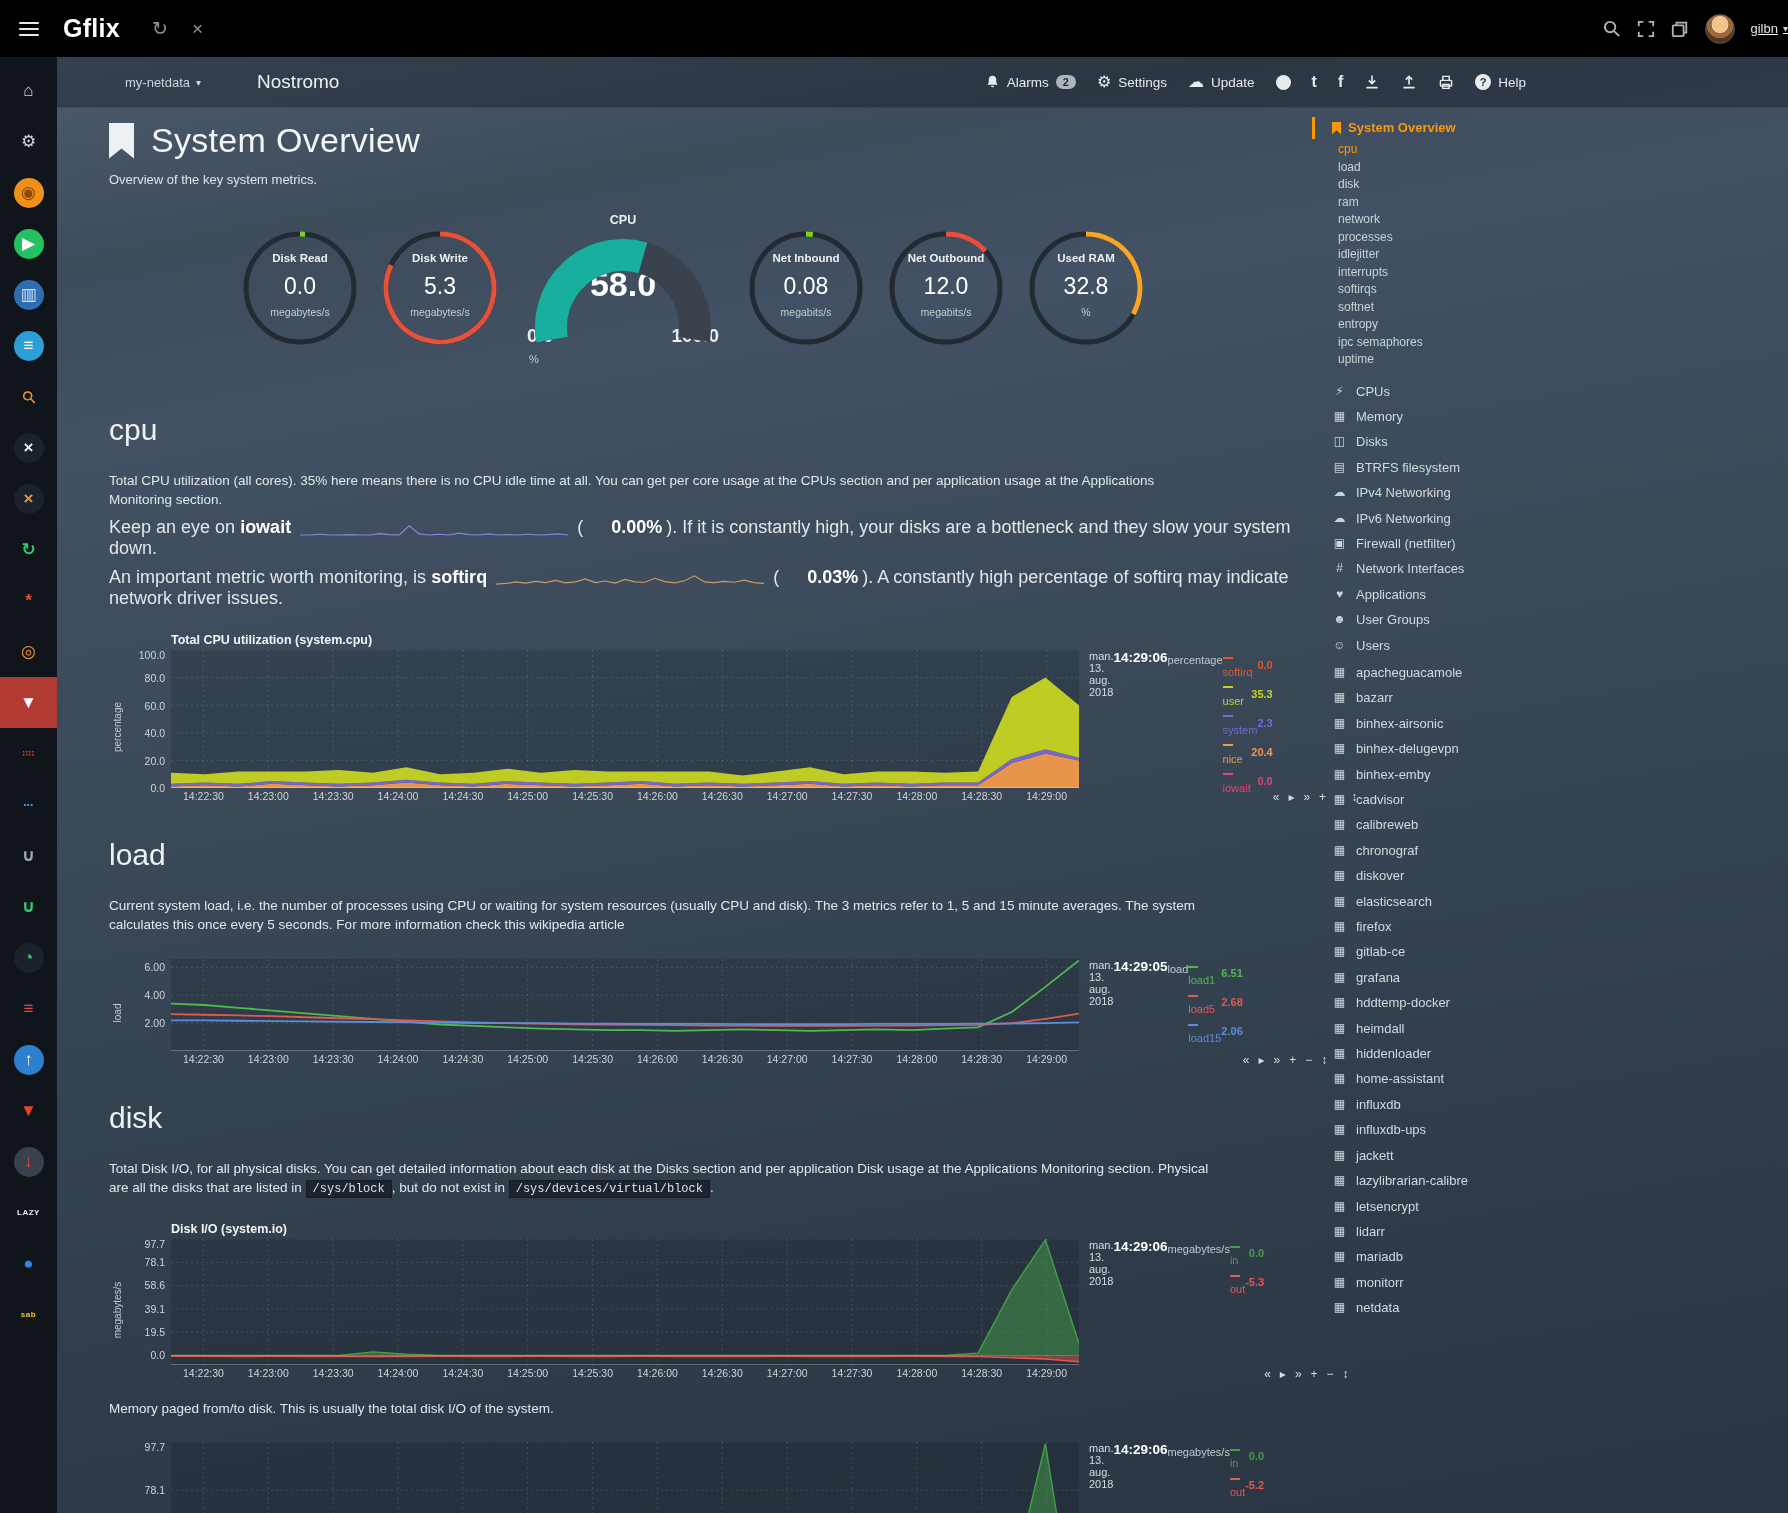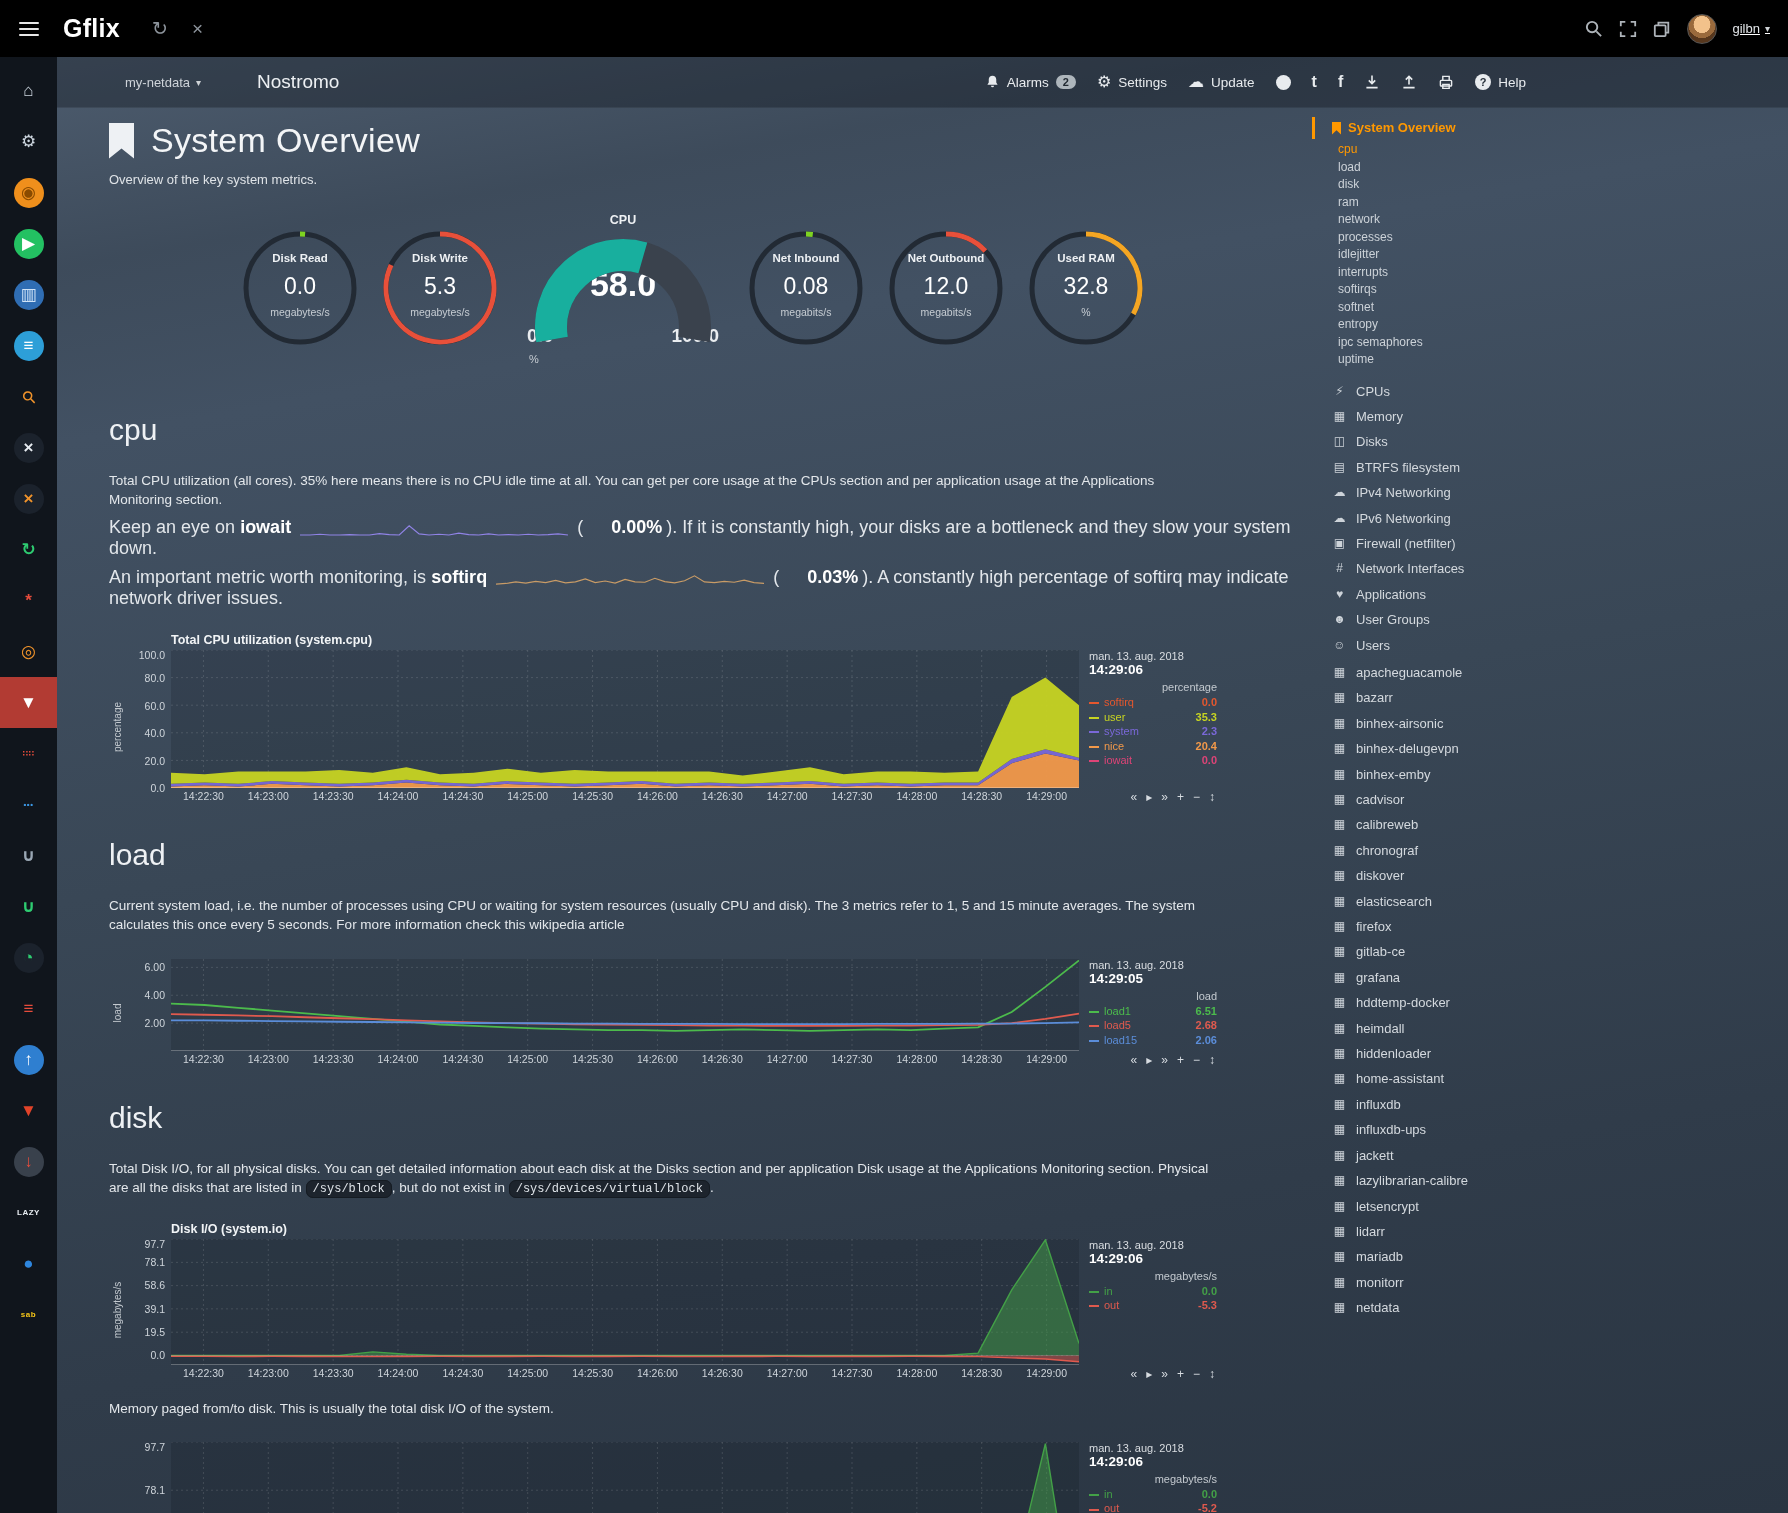--- a/index.html
+++ b/index.html
@@ -4,21 +4,21 @@
 <style>
   *{box-sizing:border-box;margin:0;padding:0;}
   html,body{width:1788px;height:1513px;overflow:hidden;background:#2e3947;
     font-family:"Liberation Sans","DejaVu Sans",sans-serif;-webkit-font-smoothing:antialiased;}
   
   .topbar{height:57px;background:#000;display:flex;align-items:center;color:#fff;}
   .hamburger{width:57px;height:57px;display:flex;flex-direction:column;justify-content:center;align-items:center;gap:4px;cursor:pointer;}
   .hamburger i{display:block;width:20px;height:2px;background:#e8e8e8;border-radius:1px;}
   .brand{font-size:25px;font-weight:700;letter-spacing:.3px;margin:0 20px 0 6px;}
   .top-glyph{color:#8d949c;font-size:19px;margin:0 12px;cursor:pointer;line-height:1;}
-  .topbar-right{margin-left:auto;display:flex;align-items:center;gap:16px;padding-right:18px;text-decoration:underline;}
+  .topbar-right{margin-left:auto;display:flex;align-items:center;gap:16px;text-decoration:underline;}
   .topbar-right svg{display:block;}
   .avatar{width:30px;height:30px;border-radius:50%;border:1px solid #555;
     background:radial-gradient(circle at 50% 34%,#f2c28b 0 36%,#9a6a3c 37% 58%,#57371d 59% 100%);}
   .username{font-size:13px;color:#e3e6e9;display:flex;align-items:center;gap:5px;cursor:pointer;}
   .caret{font-size:10px;color:#cfd3d7;}
   
   .workspace{display:flex;height:1456px;}
   .rail{width:57px;background:#10151c;overflow:hidden;padding-top:8px;}
   .rail-cell{width:57px;height:51px;display:flex;align-items:center;justify-content:center;cursor:pointer;}
   .rail-cell.active{background:#b23b33;}
@@ -66,37 +66,37 @@
   .gb-minmax{position:absolute;top:112px;left:6px;right:6px;display:flex;justify-content:space-between;
     font-size:19px;font-weight:700;color:#eaedf0;}
   .gb-unit{position:absolute;top:140px;left:8px;font-size:11px;color:#c7cdd3;}
   
   .sec-h{font-size:30px;font-weight:400;color:#eef1f4;margin-top:34px;}
   .desc{font-size:13.5px;color:#e3e7eb;line-height:1.42;max-width:1100px;margin-top:24px;}
   .tip-line{font-size:18px;color:#e3e7eb;margin-top:8px;}
   .tip-line b{color:#fff;}
   .sparkline{display:inline-block;width:268px;height:15px;vertical-align:middle;margin:0 4px;}
   .tip-val{font-weight:700;margin:0 4px 0 28px;}
-  code.inline{background:#1d242d;color:#dde2e7;border:1px solid #151b22;border-radius:7px;
+  code.inline{background:#1d242d;color:#dde2e7;border:1px solid #151b22;border-radius:0;
     padding:1px 6px;font-family:"Liberation Mono","DejaVu Sans Mono",monospace;font-size:12px;}
   
   .chart-block{margin-top:24px;width:1108px;position:relative;}
   .chart-title{margin-left:62px;font-size:12.5px;font-weight:700;color:#f1f4f6;}
   .chart-body{display:flex;margin-top:3px;}
   .yunit{width:16px;position:relative;}
   .yunit span{position:absolute;top:50%;left:50%;transform:translate(-50%,-50%) rotate(-90deg);
     white-space:nowrap;font-size:10px;color:#c3c9cf;}
   .ylabels{width:46px;position:relative;font-size:10.5px;color:#cfd5db;}
   .ylabels span{position:absolute;right:6px;}
   .plot-col{flex:1;min-width:0;}
   .plot{position:relative;width:100%;background:rgba(8,14,20,0.16);overflow:hidden;cursor:crosshair;}
   .plot svg{position:absolute;inset:0;}
   .xlabels{position:relative;height:16px;font-size:10.5px;color:#cfd5db;}
   .xlabels span{position:absolute;top:2px;width:60px;text-align:center;}
-  .legend{width:138px;padding-left:10px;display:flex;flex-direction:column;font-size:11px;color:#cfd4da;}
+  .legend{width:138px;padding-left:10px;display:flex;flex-direction:row;font-size:11px;color:#cfd4da;}
   .l-date{font-size:11px;color:#dadee2;}
   .l-time{font-size:13.5px;font-weight:700;color:#fff;}
   .l-unit{text-align:right;color:#c3c9cf;margin:4px 0 2px;}
   .l-row{display:flex;justify-content:space-between;align-items:center;line-height:14.5px;cursor:pointer;}
   .l-name i{display:inline-block;width:10px;height:2px;margin-right:5px;vertical-align:middle;}
   .l-val{font-weight:700;}
   .chart-toolbar{margin-top:auto;display:flex;justify-content:flex-end;gap:9px;color:#d7dce1;
     font-size:12px;padding:2px 2px 0 0;}
   .chart-toolbar span{cursor:pointer;}
   

